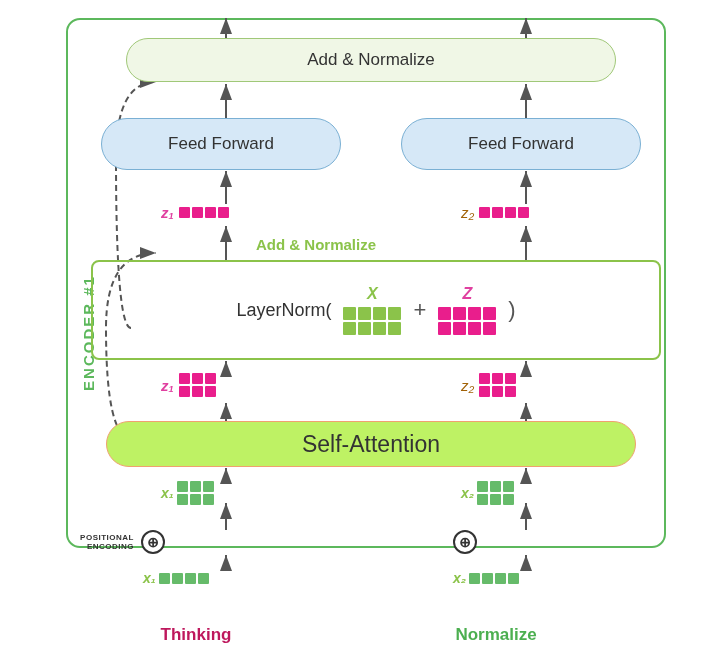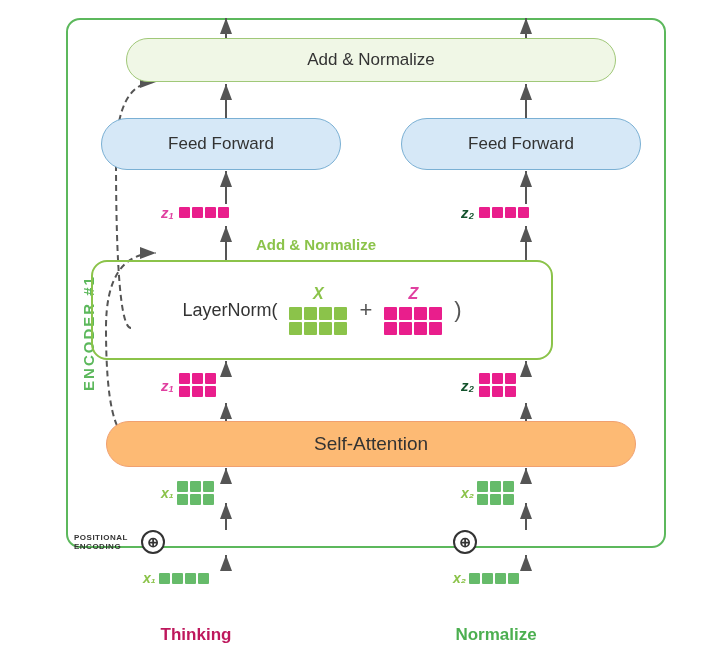--- a/index.html
+++ b/index.html
@@ -118,23 +118,23 @@
 
     .label-z1 {
       color: #e040a0;
       font-size: 15px;
       font-weight: bold;
       font-style: italic;
       margin-right: 2px;
     }
 
     .label-z2 {
-      color: #14532d;
+      color: #a16207;
       font-size: 15px;
-      font-weight: bold;
+      font-weight: normal;
       font-style: italic;
       margin-right: 2px;
     }
 
     
     .add-norm-inner-label {
       position: absolute;
       top: 228px;
       left: 200px;
       color: #8bc34a;
@@ -142,24 +142,24 @@
       font-weight: bold;
       text-align: center;
       width: 200px;
     }
 
     
     .layer-norm-box {
       position: absolute;
       top: 252px;
       left: 75px;
-      width: 462px;
+      width: 570px;
       height: 100px;
       border: 2.5px solid #8bc34a;
-      border-radius: 16px;
+      border-radius: 8px;
       background: transparent;
       display: flex;
       align-items: center;
       justify-content: center;
       gap: 0px;
     }
 
     .layer-norm-content {
       display: flex;
       align-items: center;
@@ -219,27 +219,27 @@
       border-radius: 1px;
     }
 
     
     .self-attention-box {
       position: absolute;
       top: 413px;
       left: 90px;
       width: 530px;
       height: 46px;
-      background: #fdba74;
+      background: #bef264;
       border: 1.5px solid #f0a070;
       border-radius: 23px;
       display: flex;
       align-items: center;
       justify-content: center;
-      font-size: 19px;
+      font-size: 23px;
       color: #333;
     }
 
     
     .z1-input {
       position: absolute;
       top: 365px;
       left: 145px;
       display: flex;
       align-items: center;
@@ -308,21 +308,21 @@
       color: #333;
       background: #fff;
     }
 
     .pos-enc-label {
       position: absolute;
       top: 525px;
       left: 58px;
       font-size: 9px;
       color: #333;
-      text-align: left;
+      text-align: right;
       width: 60px;
       font-weight: bold;
       letter-spacing: 0.5px;
     }
 
     
     .x1-bottom {
       position: absolute;
       top: 562px;
       left: 127px;

